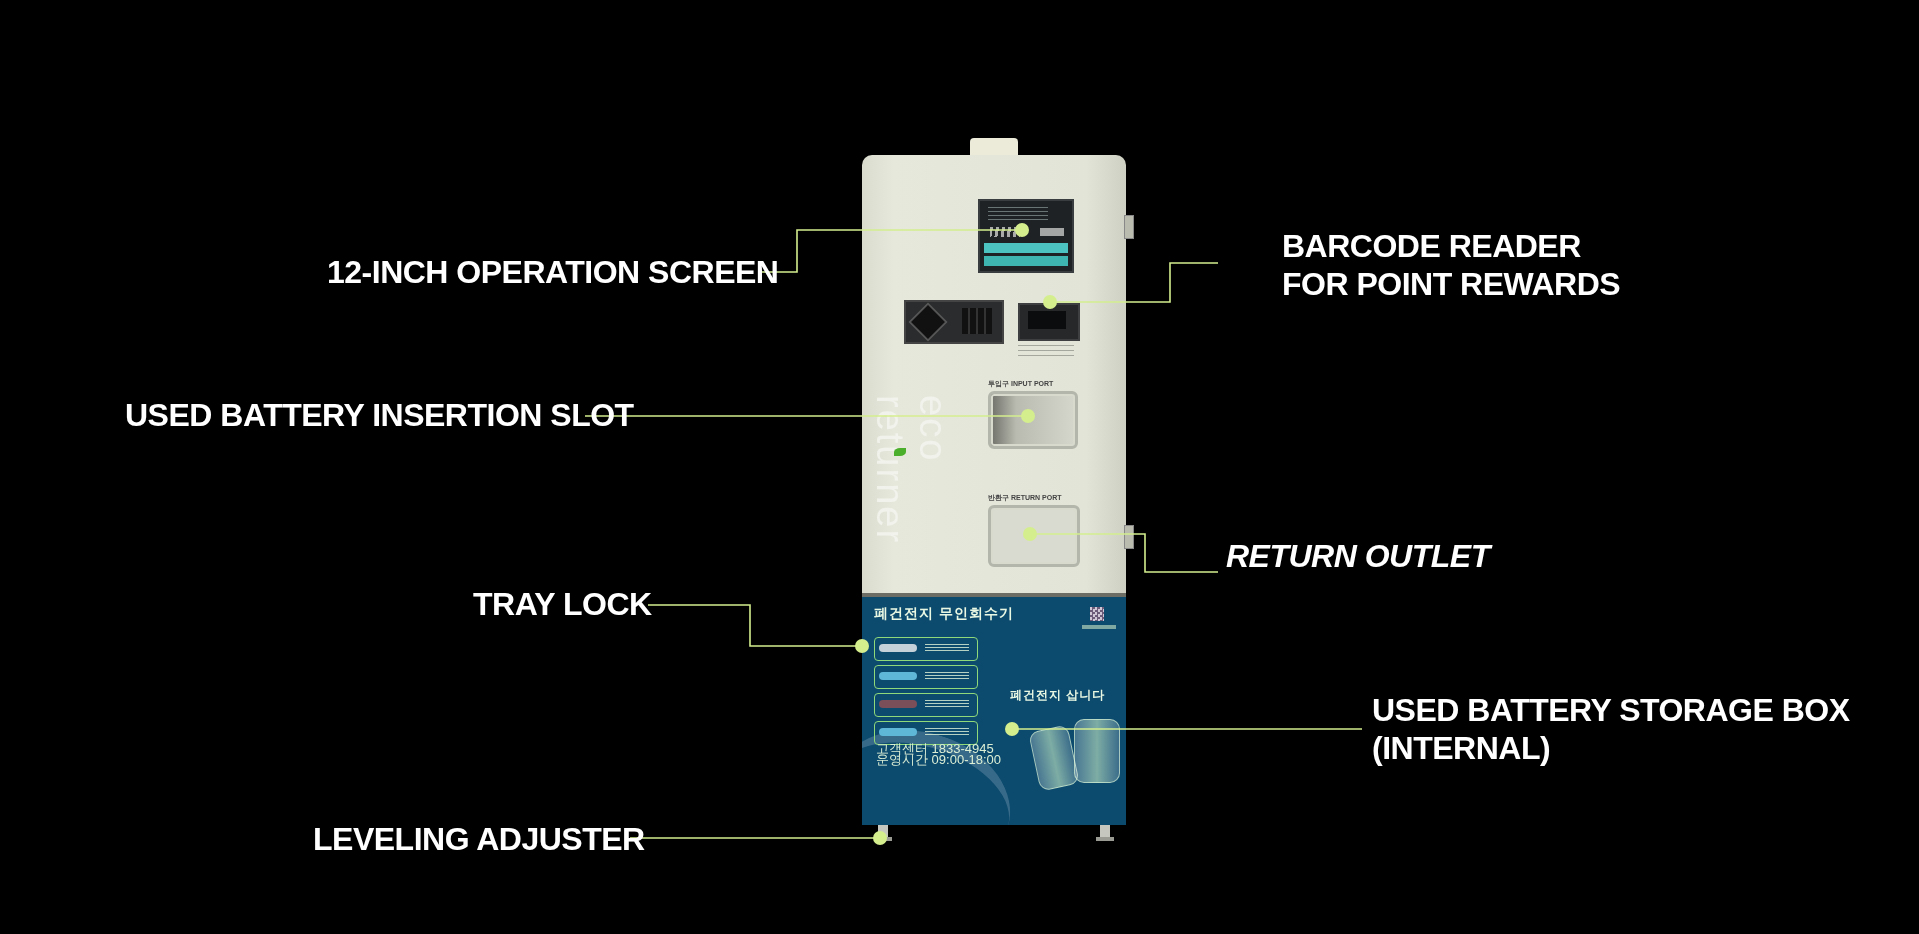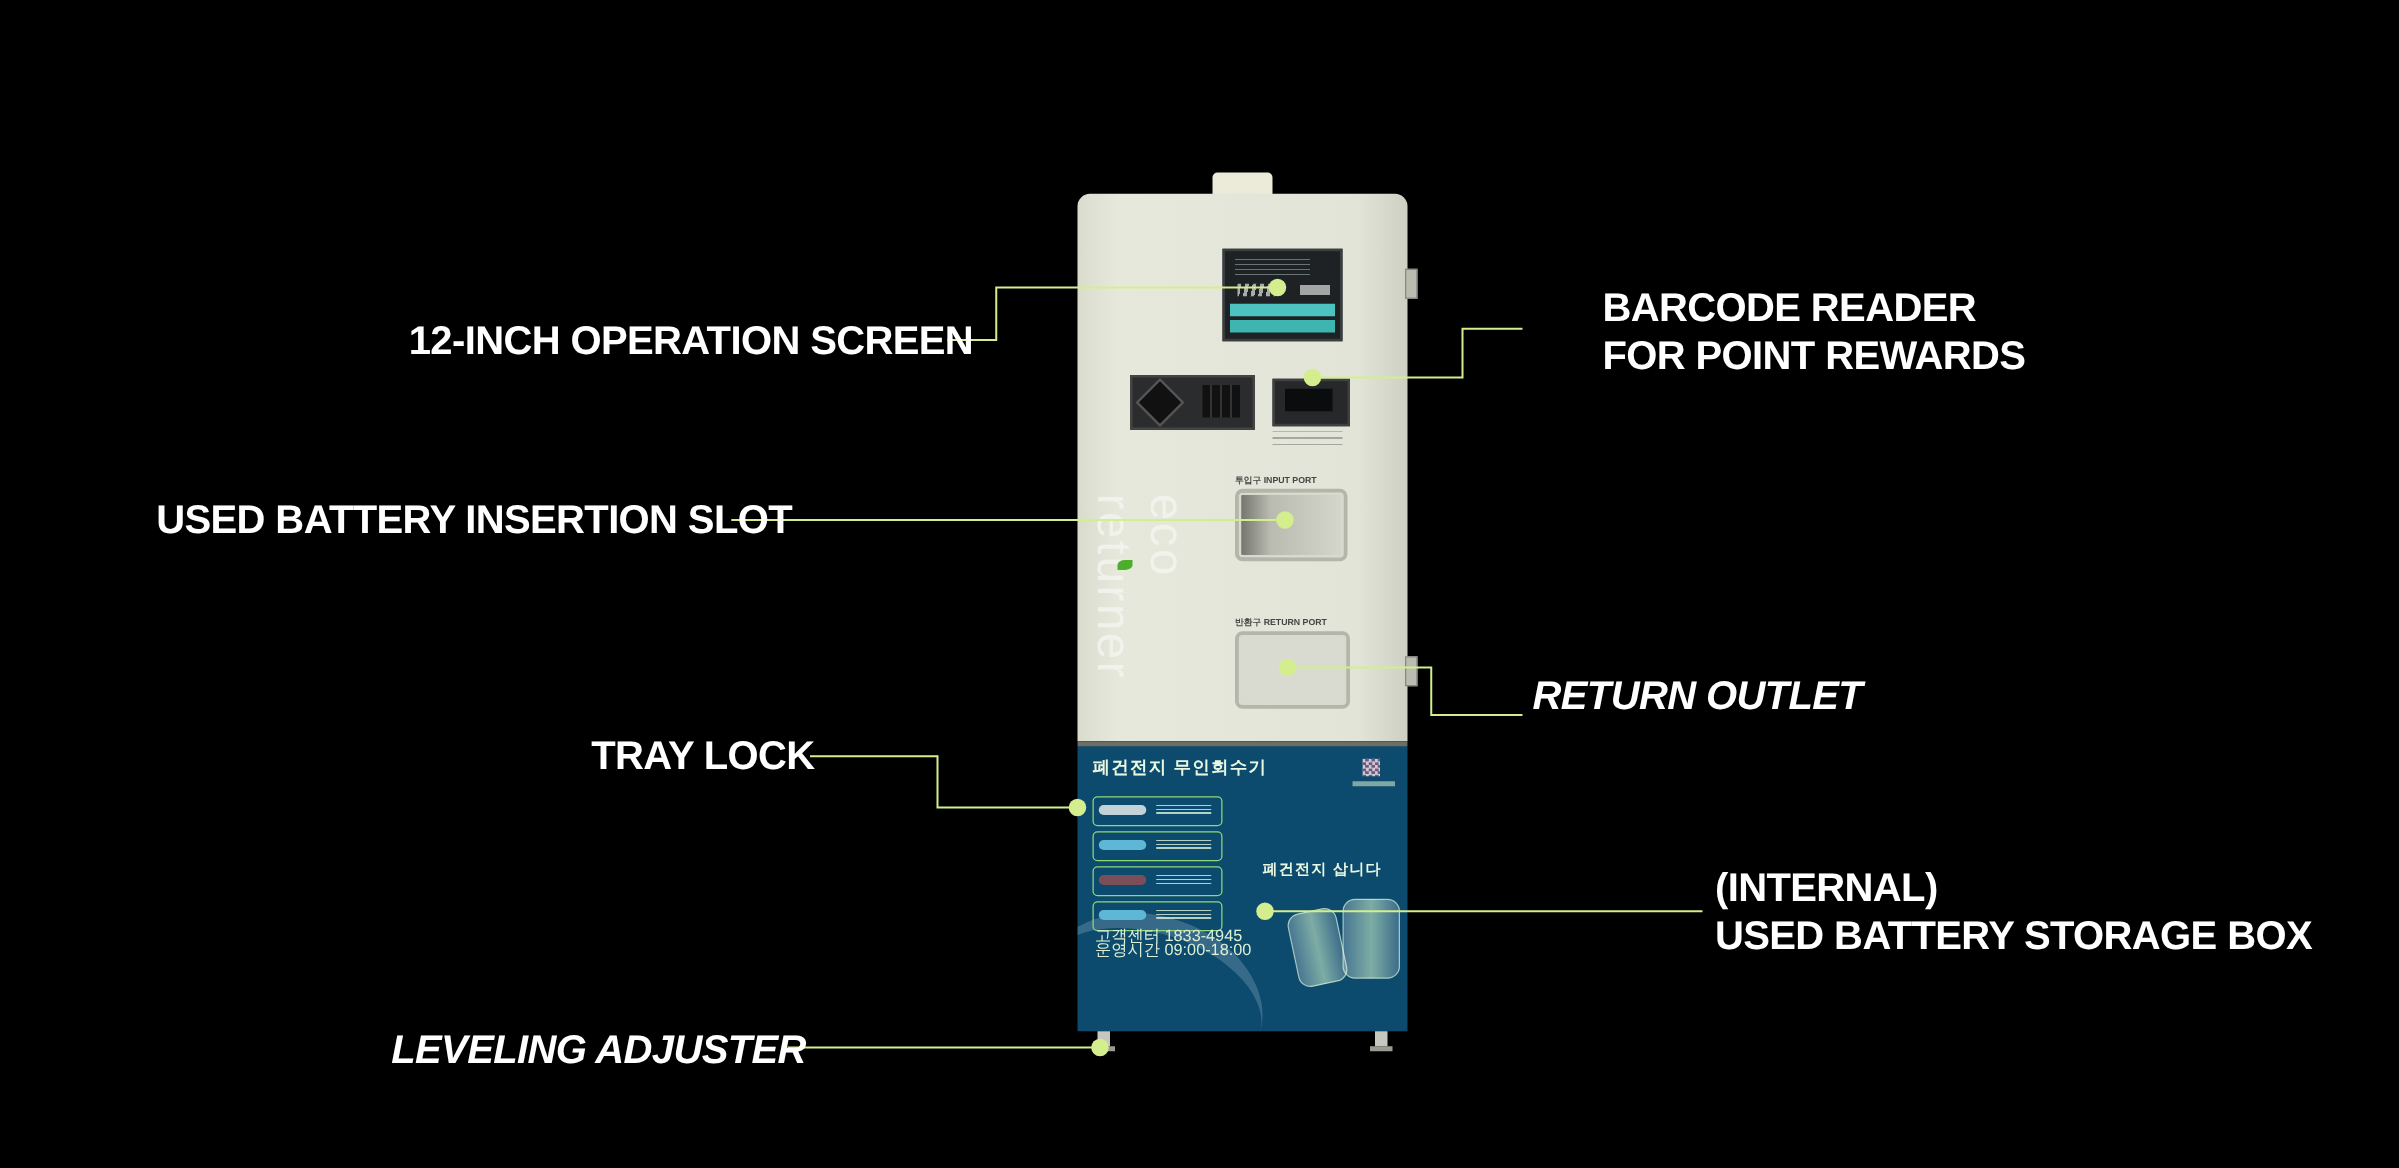--- a/index.html
+++ b/index.html
@@ -131,26 +131,26 @@
 
 <div class="label" style="left:327px;top:253px;">
   <div>12-INCH OPERATION SCREEN</div>
 </div>
 <div class="label" style="left:79px;top:396px;margin-left:46px;">
   <div>USED BATTERY INSERTION SLOT</div>
 </div>
 <div class="label" style="left:473px;top:585px;">
   <div>TRAY LOCK</div>
 </div>
-<div class="label" style="left:313px;top:820px;font-style:italic;">
+<div class="label" style="left:313px;top:820px;">
   <div>LEVELING ADJUSTER</div>
 </div>
 <div class="label" style="left:1266px;top:227px;margin-left:16px;">
   <div>BARCODE READER</div>
   <div>FOR POINT REWARDS</div>
 </div>
 <div class="label" style="left:1226px;top:537px;font-style:italic;">
   <div>RETURN OUTLET</div>
 </div>
 <div class="label" style="left:1372px;top:691px;">
+  <div>USED BATTERY STORAGE BOX</div>
   <div>(INTERNAL)</div>
-  <div>USED BATTERY STORAGE BOX</div>
 </div>
 
 </body></html>

